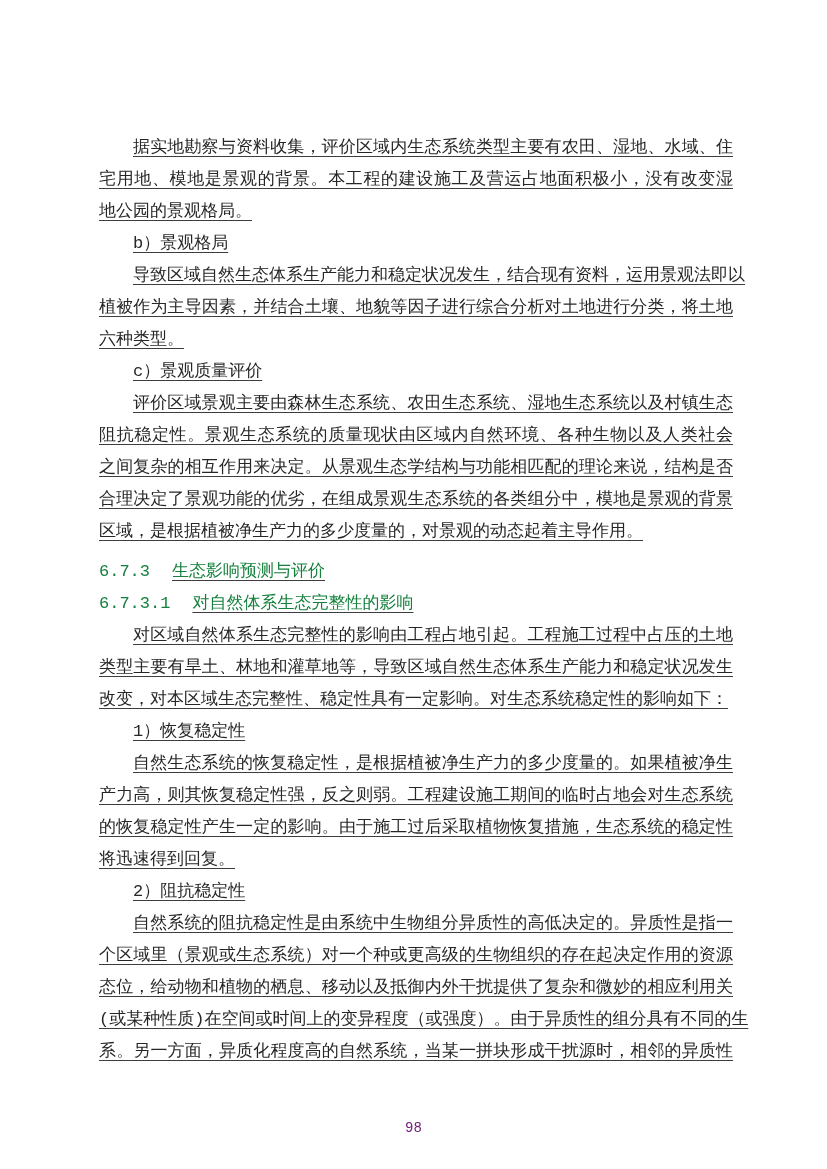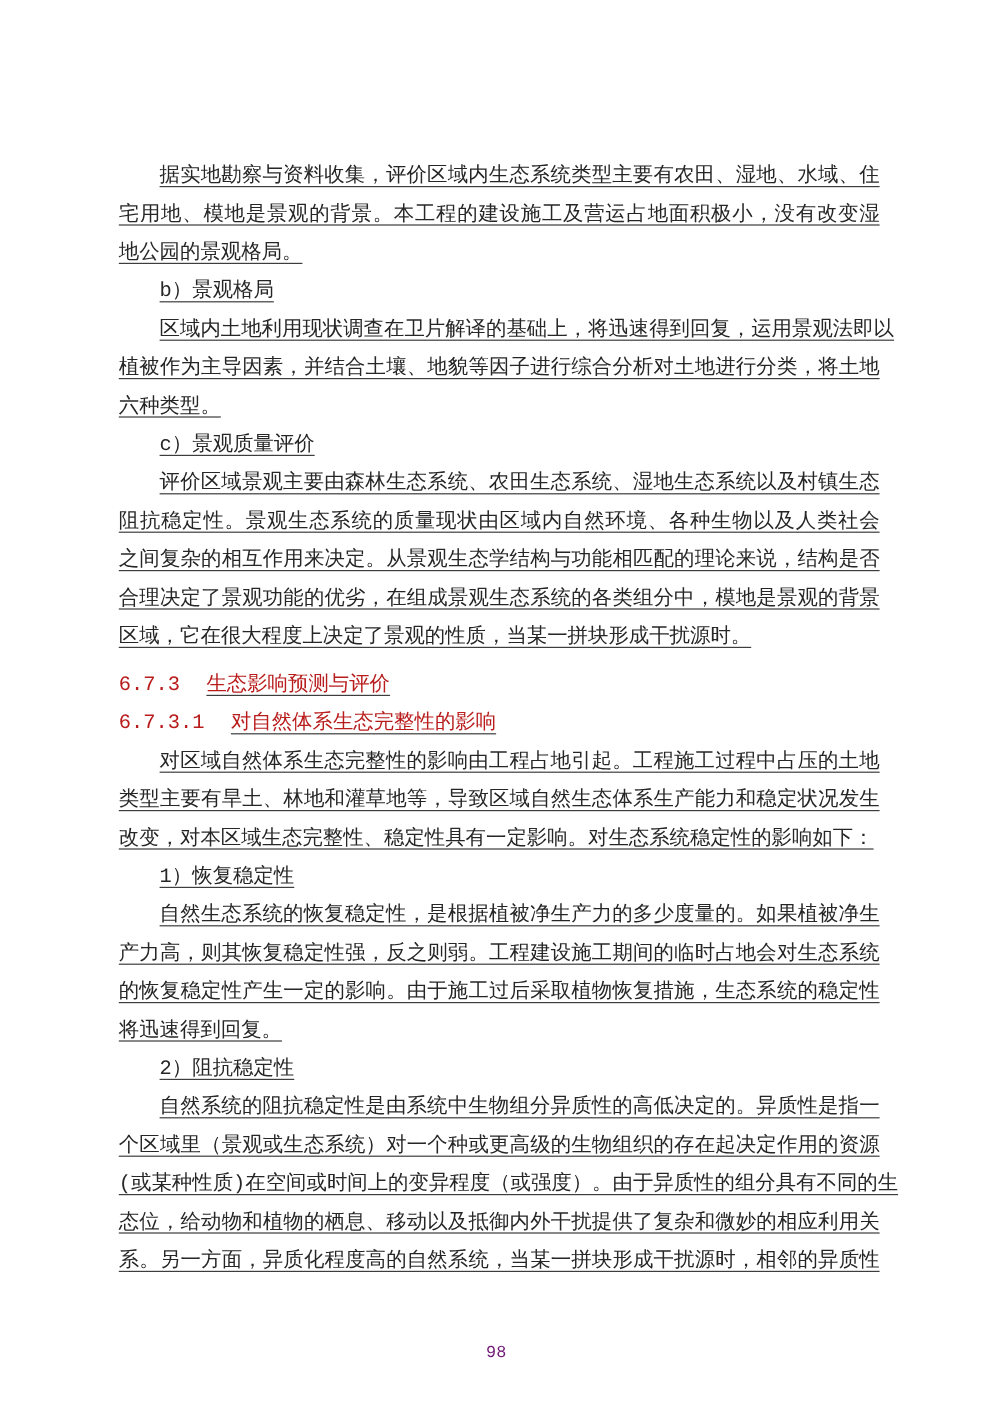--- a/index.html
+++ b/index.html
@@ -38,21 +38,21 @@
   .line.end { text-align-last: left; }
   .line.indent { text-indent: 34px; }
   .line.sub {
     text-align-last: left;
     text-indent: 34px;
   }
   .heading {
     height: 32px;
     line-height: 32px;
     font-size: 17px;
-    color: #b91c1c;
+    color: #15803d;
   }
   .heading.mt { margin-top: 8px; }
   .hnum {
     margin-right: 22px;
     text-decoration: none;
   }
   .htitle {
     text-decoration: underline;
     text-decoration-thickness: 1px;
     text-underline-offset: 4px;
@@ -76,33 +76,33 @@
 
     <div class="para">
       <div class="line indent">据实地勘察与资料收集，评价区域内生态系统类型主要有农田、湿地、水域、住</div>
       <div class="line">宅用地、模地是景观的背景。本工程的建设施工及营运占地面积极小，没有改变湿</div>
       <div class="line end">地公园的景观格局。</div>
     </div>
 
     <div class="line sub">b）景观格局</div>
 
     <div class="para">
-      <div class="line indent">区域内土地利用现状调查在卫片解译的基础上，将迅速得到回复，运用景观法即以</div>
+      <div class="line indent">导致区域自然生态体系生产能力和稳定状况发生，结合现有资料，运用景观法即以</div>
       <div class="line">植被作为主导因素，并结合土壤、地貌等因子进行综合分析对土地进行分类，将土地</div>
       <div class="line end">六种类型。</div>
     </div>
 
     <div class="line sub">c）景观质量评价</div>
 
     <div class="para">
       <div class="line indent">评价区域景观主要由森林生态系统、农田生态系统、湿地生态系统以及村镇生态</div>
       <div class="line">阻抗稳定性。景观生态系统的质量现状由区域内自然环境、各种生物以及人类社会</div>
       <div class="line">之间复杂的相互作用来决定。从景观生态学结构与功能相匹配的理论来说，结构是否</div>
       <div class="line">合理决定了景观功能的优劣，在组成景观生态系统的各类组分中，模地是景观的背景</div>
-      <div class="line end">区域，它在很大程度上决定了景观的性质，当某一拼块形成干扰源时。</div>
+      <div class="line end">区域，是根据植被净生产力的多少度量的，对景观的动态起着主导作用。</div>
     </div>
 
     <div class="heading mt">
       <span class="hnum">6.7.3</span><span class="htitle">生态影响预测与评价</span>
     </div>
 
     <div class="heading">
       <span class="hnum">6.7.3.1</span><span class="htitle">对自然体系生态完整性的影响</span>
     </div>
 
@@ -119,21 +119,21 @@
       <div class="line">产力高，则其恢复稳定性强，反之则弱。工程建设施工期间的临时占地会对生态系统</div>
       <div class="line">的恢复稳定性产生一定的影响。由于施工过后采取植物恢复措施，生态系统的稳定性</div>
       <div class="line end">将迅速得到回复。</div>
     </div>
 
     <div class="line sub">2）阻抗稳定性</div>
 
     <div class="para">
       <div class="line indent">自然系统的阻抗稳定性是由系统中生物组分异质性的高低决定的。异质性是指一</div>
       <div class="line">个区域里（景观或生态系统）对一个种或更高级的生物组织的存在起决定作用的资源</div>
+      <div class="line">态位，给动物和植物的栖息、移动以及抵御内外干扰提供了复杂和微妙的相应利用关</div>
       <div class="line">(或某种性质)在空间或时间上的变异程度（或强度）。由于异质性的组分具有不同的生</div>
-      <div class="line">态位，给动物和植物的栖息、移动以及抵御内外干扰提供了复杂和微妙的相应利用关</div>
       <div class="line">系。另一方面，异质化程度高的自然系统，当某一拼块形成干扰源时，相邻的异质性</div>
     </div>
 
   </div>
 
   <div class="footer">98</div>
 </div>
 
 </body></html>

